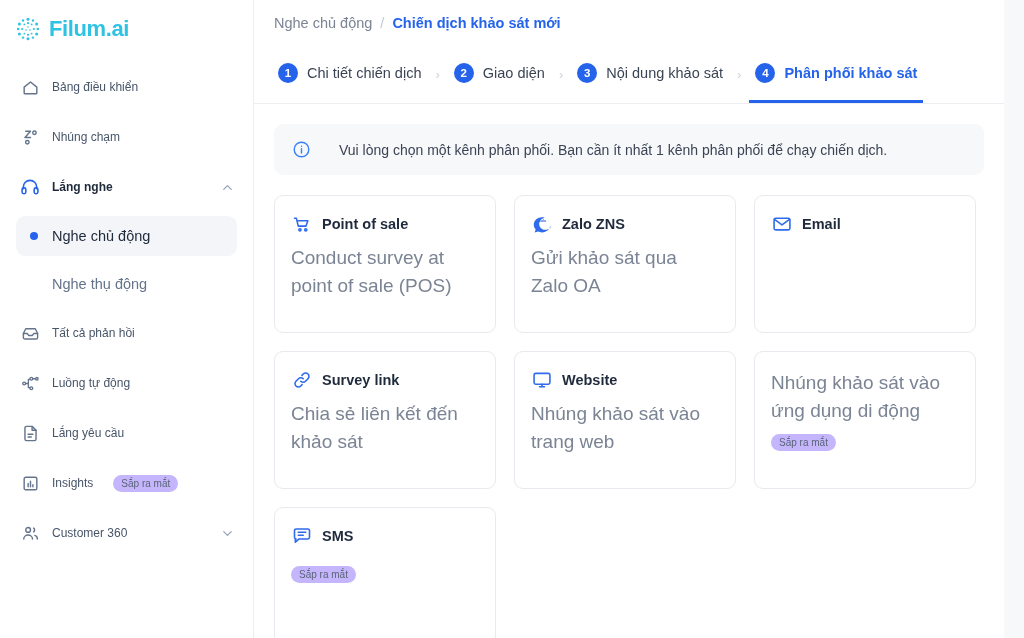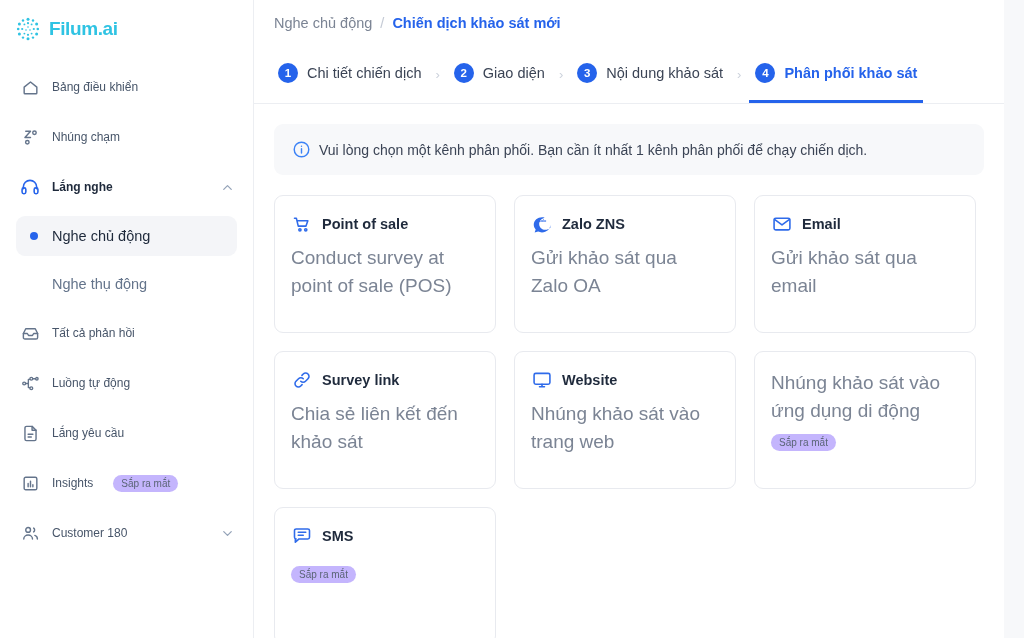--- a/index.html
+++ b/index.html
@@ -19,21 +19,21 @@
     border-right: 1px solid #eceef2;
     padding-top: 0;
     position: relative;
   }
   .logo-row {
     display: flex; align-items: center; gap: 7px;
     height: 58px; padding-left: 14px;
   }
   .logo-mark { width: 28px; height: 28px; position: relative; flex: none; }
   .logo-text {
-    font-size: 19px; font-weight: 700; letter-spacing: -0.4px;
+    font-size: 22px; font-weight: 700; letter-spacing: -0.4px;
     color: #2fc3e3;
   }
   .nav { padding: 8px 8px 0 8px; }
   .nav-item {
     display: flex; align-items: center; gap: 12px;
     height: 42px; padding: 0 10px 0 12px;
     border-radius: 9px;
     cursor: pointer;
     margin-bottom: 8px;
     position: relative;
@@ -100,21 +100,21 @@
   .step-sep { color: #ccd2dc; font-size: 13px; padding: 0 8px; display: flex; align-items: center; height: 57px; }
 
   .panel {
     background: #ffffff;
     width: 750px;
     flex: 1;
     padding: 20px 20px 0 20px;
     overflow: hidden;
   }
   .info-banner {
-    display: flex; align-items: center; gap: 8px;
+    display: flex; align-items: center; gap: 28px;
     background: #f7f8fa;
     border-radius: 9px;
     padding: 16px 18px;
     margin-bottom: 20px;
   }
   .info-banner .txt { font-size: 14px; color: #3b4455; }
 
   .cards {
     display: grid;
     grid-template-columns: repeat(3, 222px);
@@ -271,21 +271,21 @@
 
       <div class="nav-item">
         <span class="ico">
           <svg width="19" height="19" viewBox="0 0 24 24" fill="none" stroke="currentColor" stroke-width="1.8" stroke-linecap="round" stroke-linejoin="round">
               <circle cx="9" cy="7.5" r="3"></circle>
               <path d="M3.5 19c0-3 2.5-5 5.5-5s5.5 2 5.5 5"></path>
               <path d="M16 5.2a3 3 0 0 1 0 4.8"></path>
               <path d="M17.5 14.4c1.9.6 3.2 2.3 3.2 4.6"></path>
             </svg>
         </span>
-        <span class="lbl">Customer 180</span>
+        <span class="lbl">Customer 360</span>
         <span class="chev">
           <svg width="15" height="15" viewBox="0 0 24 24" fill="none" stroke="currentColor" stroke-width="2" stroke-linecap="round" stroke-linejoin="round">
               <path d="M6 9l6 6 6-6"></path>
             </svg>
         </span>
       </div>
 
     </nav>
   </aside>
 
@@ -366,21 +366,20 @@
         <div class="card">
           <div class="card-head">
             <span class="cico">
               <svg width="20" height="20" viewBox="0 0 24 24" fill="none" stroke="currentColor" stroke-width="1.9" stroke-linecap="round" stroke-linejoin="round">
                   <rect x="2.5" y="5" width="19" height="14" rx="2"></rect>
                   <path d="M3 6.5l9 6.5 9-6.5"></path>
                 </svg>
             </span>
             <span class="card-title">Email</span>
           </div>
-          <div class="card-desc">Gửi khảo sát qua email</div>
         </div>
 
         <div class="card">
           <div class="card-head">
             <span class="cico">
               <svg width="20" height="20" viewBox="0 0 24 24" fill="none" stroke="currentColor" stroke-width="1.9" stroke-linecap="round" stroke-linejoin="round">
                   <path d="M10.5 13.5a4 4 0 0 0 5.7 0l3-3a4 4 0 1 0-5.7-5.7l-1.6 1.6"></path>
                   <path d="M13.5 10.5a4 4 0 0 0-5.7 0l-3 3a4 4 0 1 0 5.7 5.7l1.6-1.6"></path>
                 </svg>
             </span>

